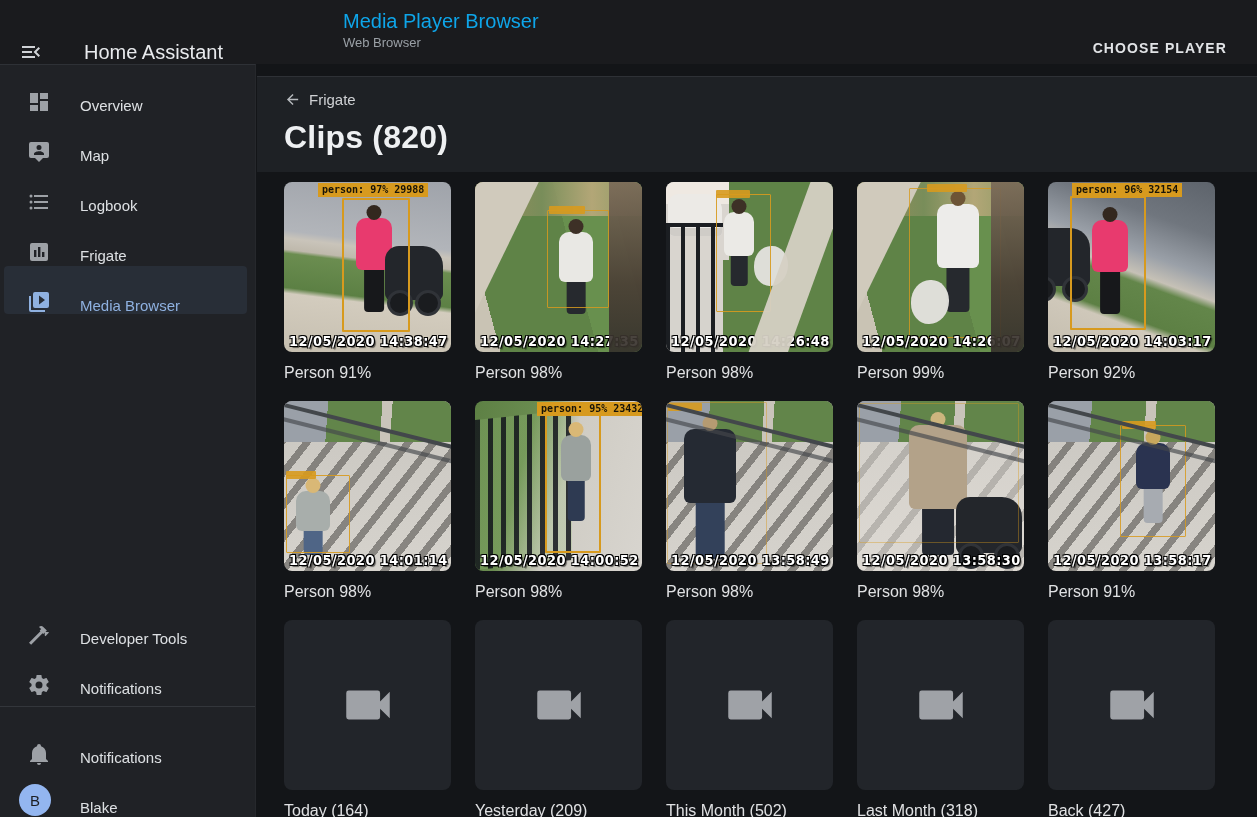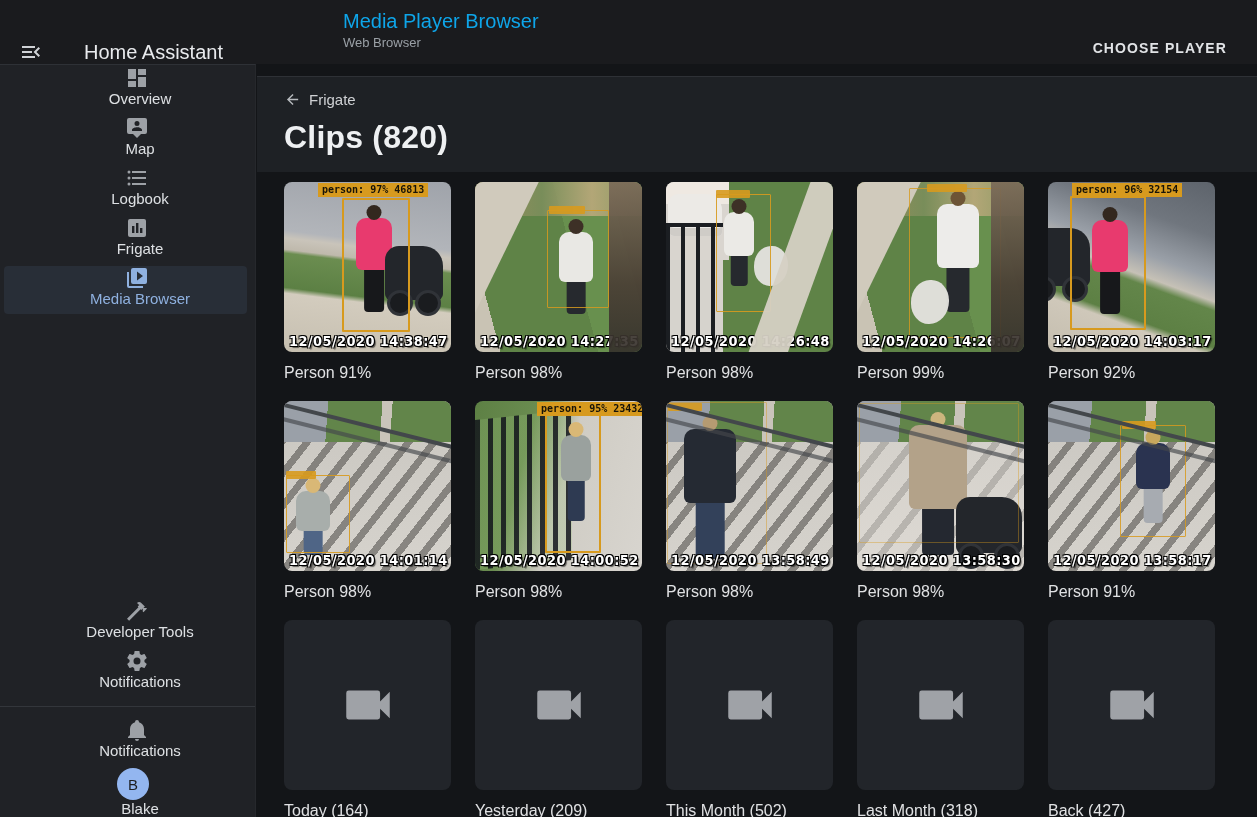--- a/index.html
+++ b/index.html
@@ -15,22 +15,22 @@
   .title-block { position:absolute; left:343px; top:9px; }
   .title-main { font-size:20px; color:#0ea5e9; font-weight:400; line-height:24px; }
   .title-sub { font-size:13px; color:#9aa0a6; margin-top:2px; }
   .choose-player { margin-left:auto; margin-right:22px; font-size:14px; font-weight:700;
     letter-spacing:1.1px; color:#e1e3e6; cursor:pointer; padding:8px 8px; }
 
   
   .sidebar { position:absolute; left:0; top:64px; width:256px; height:753px;
     background:#202226; border-top:1px solid #2e3136; border-right:1px solid #26282c;
     display:flex; flex-direction:column; }
-  .nav-item { height:48px; display:flex; align-items:center; margin:1px 8px 1px 4px;
-    border-radius:4px; cursor:pointer; color:#dde0e3;flex-direction:column; }
+  .nav-item { height:48px; display:flex; align-items:flex-end; margin:1px 8px 1px 4px;
+    border-radius:4px; cursor:pointer; color:#dde0e3; }
   .nav-item .icon { width:24px; height:24px; margin-left:23px; color:#9da1a6; flex:none; }
   .nav-item .icon svg { width:24px; height:24px; }
   .nav-item .label { margin-left:29px; font-size:15px; font-weight:500; }
   .nav-item.selected { background:#282e37; color:#8fb1e0; }
   .nav-item.selected .icon { color:#8fb1e0; }
   .sidebar-spacer { flex:1; }
   .sidebar-divider { height:1px; background:#33363b; margin:8px 0 10px 0; }
   .avatar { width:32px; height:32px; border-radius:50%; background:#93b6f0; color:#1c1e22;
     font-size:15px; font-weight:500; display:flex; align-items:center; justify-content:center;
     margin-left:15px; flex:none; }
@@ -265,21 +265,21 @@
   </div>
 
   <div class="content-body">
     <div class="grid">
 
       <div class="card c1">
         <div class="thumb bg-street">
           <div class="fig"></div>
           <div class="stroller"></div>
           <div class="bbox"></div>
-          <div class="boxlabel">person: 97% 46813</div>
+          <div class="boxlabel">person: 97% 29988</div>
           <div class="ts">12/05/2020 14:38:47</div>
         </div>
         <div class="caption">Person 91%</div>
       </div>
 
       <div class="card c2">
         <div class="thumb bg-yard">
           <div class="walk"></div>
           <div class="fig"></div>
           <div class="bbox"></div>

